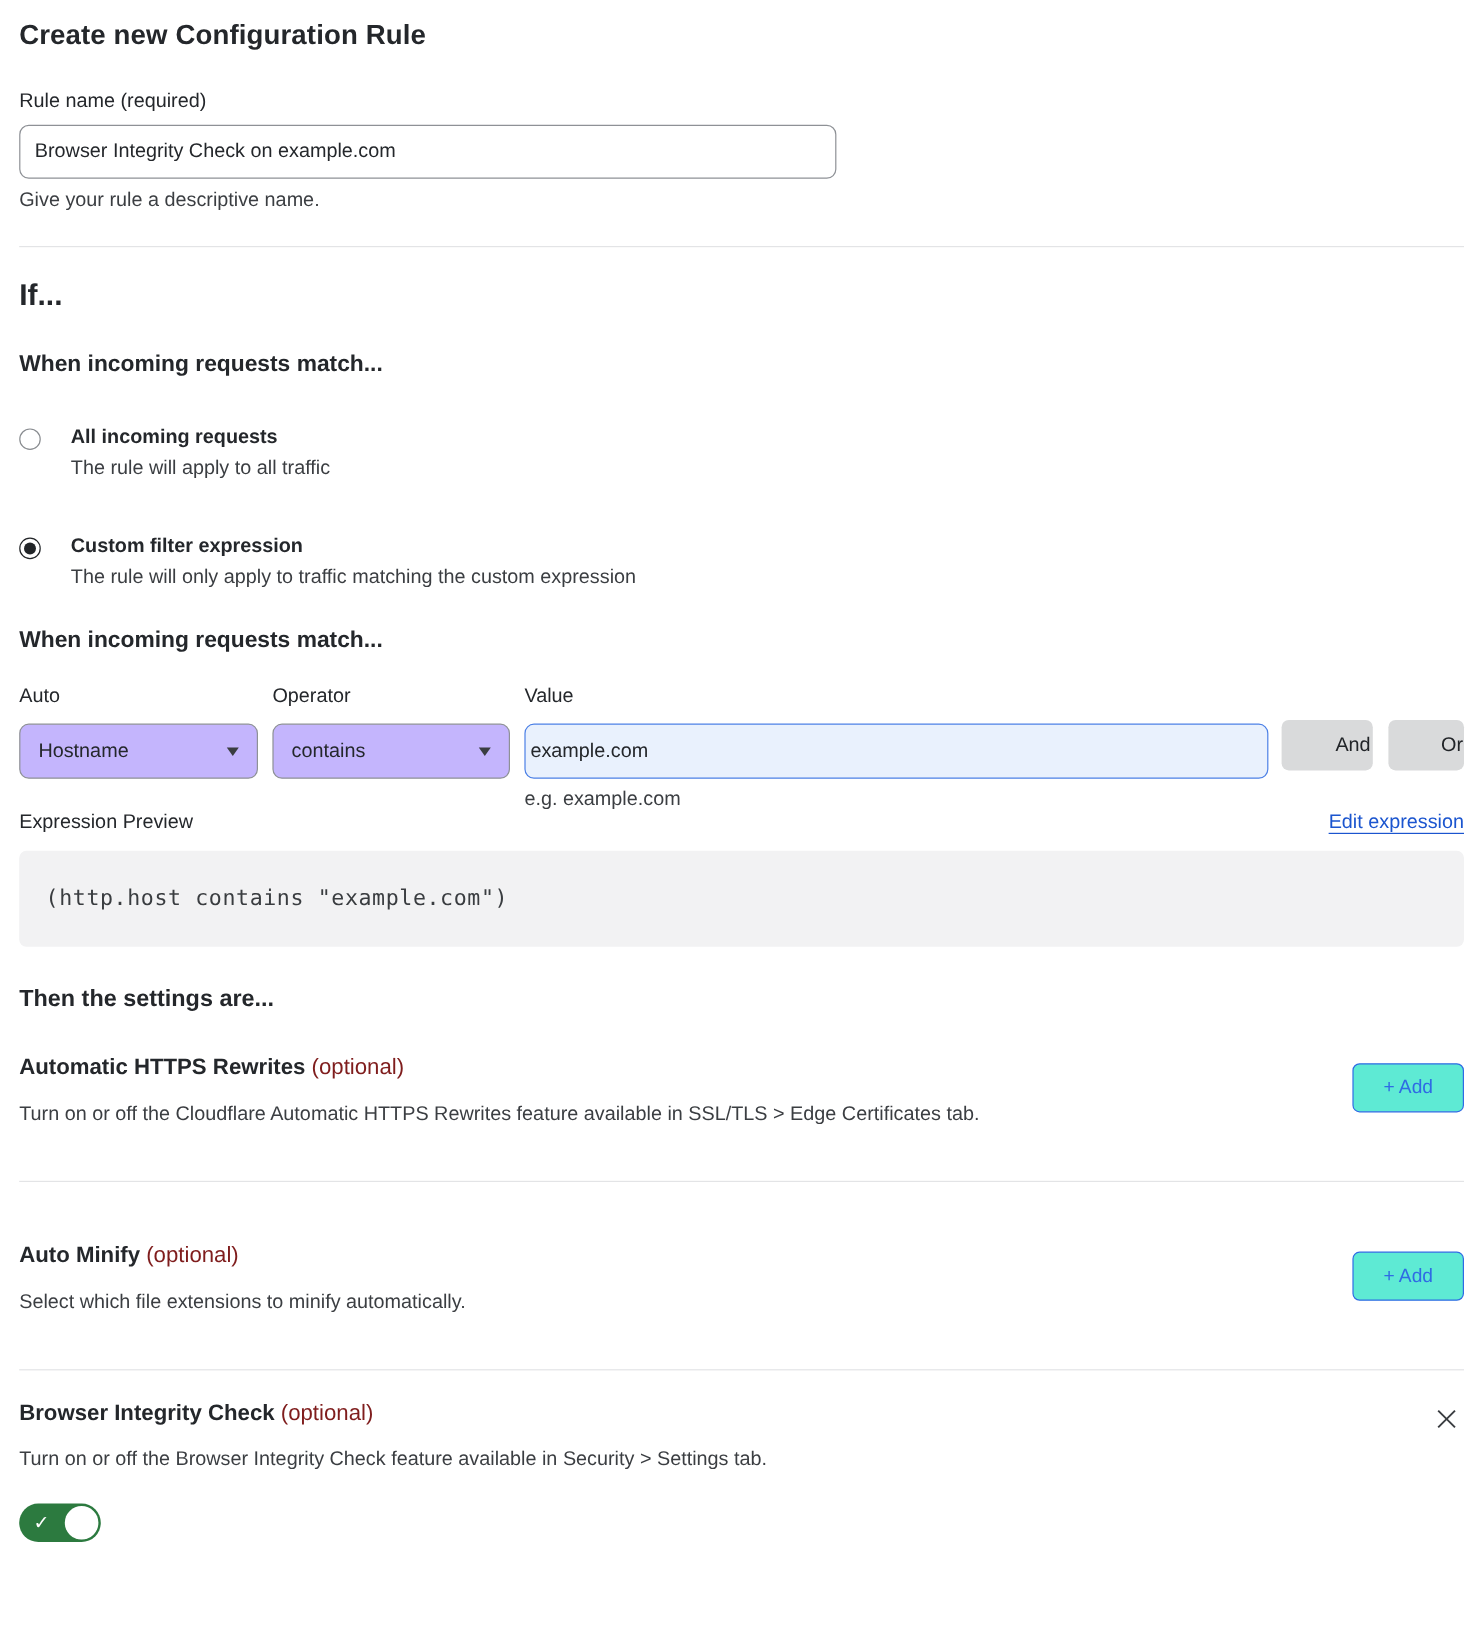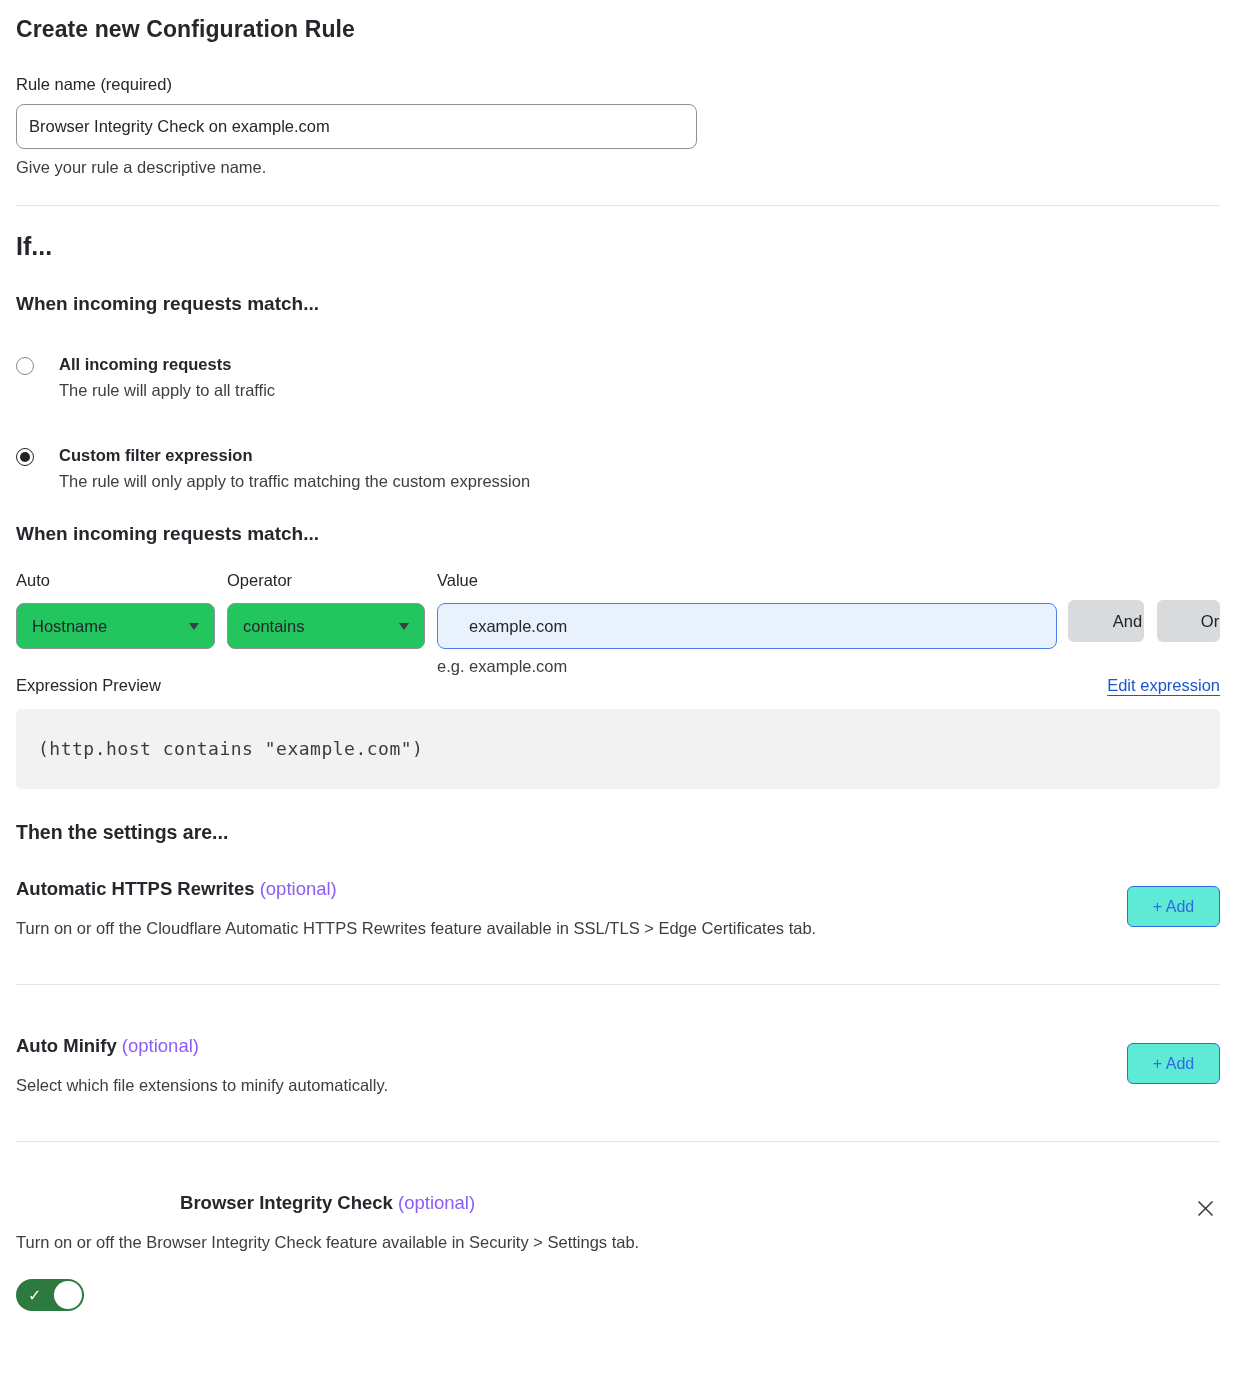--- a/index.html
+++ b/index.html
@@ -54,34 +54,34 @@
     content:"";position:absolute;left:50%;top:50%;transform:translate(-50%,-50%);
     width:10px;height:10px;border-radius:50%;background:#222528;
   }
   .radio-text{margin-left:25px;}
   .radio-label{font-weight:700;font-size:16.5px;}
   .radio-desc{margin-top:7px;font-size:16.5px;color:var(--text-body);}
 
   .builder{display:flex;align-items:flex-start;margin-top:26px;}
   .col-label{font-size:16.5px;color:var(--text-dark);margin-bottom:13px;}
   .select{
-    height:46px;border:1px solid var(--border-gray);border-radius:8px;background:#22c55e;
+    height:46px;border:1px solid var(--border-gray);border-radius:8px;background:#c4b5fd;
     display:flex;align-items:center;justify-content:space-between;
     padding:0 15px;cursor:pointer;font-size:16.5px;
   }
   .field-col{width:199px;margin-right:12px;}
   .operator-col{width:198px;margin-right:12px;}
   .value-col{width:620px;margin-right:11px;}
   .chevron{
     width:0;height:0;border-left:5.5px solid transparent;border-right:5.5px solid transparent;
     border-top:7px solid #3a3d41;margin-left:8px;
   }
   .value-input{
     width:100%;height:46px;border:1px solid var(--value-border);border-radius:8px;
-    background:var(--value-bg);padding:0 31px;font-size:16.5px;color:var(--text-dark);
+    background:var(--value-bg);padding:0 4px;font-size:16.5px;color:var(--text-dark);
     font-family:inherit;outline:none;display:block;
   }
   .eg-helper{margin-top:8px;font-size:16.5px;color:var(--text-body);}
   .andor-wrap{display:flex;margin-top:29px;}
   .andor{
     height:42px;border:none;border-radius:6px;background:var(--andor-bg);
     color:#212428;font-size:16.5px;font-family:inherit;cursor:pointer;padding-left:43px;
   }
   .andor.and{width:76px;margin-right:13px;}
   .andor.or{width:63px;}
@@ -99,30 +99,30 @@
   .code-block code{
     font-family:"DejaVu Sans Mono","Liberation Mono",monospace;
     font-size:18px;color:#3a3d40;letter-spacing:.5px;
   }
 
   h3.then-heading{margin-top:32px;font-size:19.5px;font-weight:700;}
 
   .setting-row{display:flex;justify-content:space-between;align-items:flex-start;margin-top:34px;}
   .setting-title-line{font-size:18.5px;}
   .setting-title{font-weight:700;}
-  .optional{font-weight:400;color:#8b5cf6;}
+  .optional{font-weight:400;color:#7f1d1d;}
   .setting-desc{margin-top:19px;font-size:16.5px;color:var(--text-body);}
   .add-btn{
     width:93px;height:41px;margin-top:8px;flex:0 0 auto;
     background:#5eead4;border:1px solid var(--button-blue);border-radius:6px;
     color:var(--button-blue);font-size:16px;font-family:inherit;cursor:pointer;
   }
   hr.setting-divider{border:none;border-top:1px solid var(--divider);margin-top:46px;}
   .setting-row.s2{margin-top:50px;}
-  .setting-row.active{margin-top:50px;text-align:center;}
+  .setting-row.active{margin-top:24px;}
 
   .close-btn{
     background:none;border:none;cursor:pointer;padding:4px;margin-top:2px;
     line-height:0;flex:0 0 auto;
   }
 
   .toggle{
     position:relative;width:68px;height:32px;border-radius:16px;
     background:#c7c9cc;margin-top:27px;cursor:pointer;
   }

